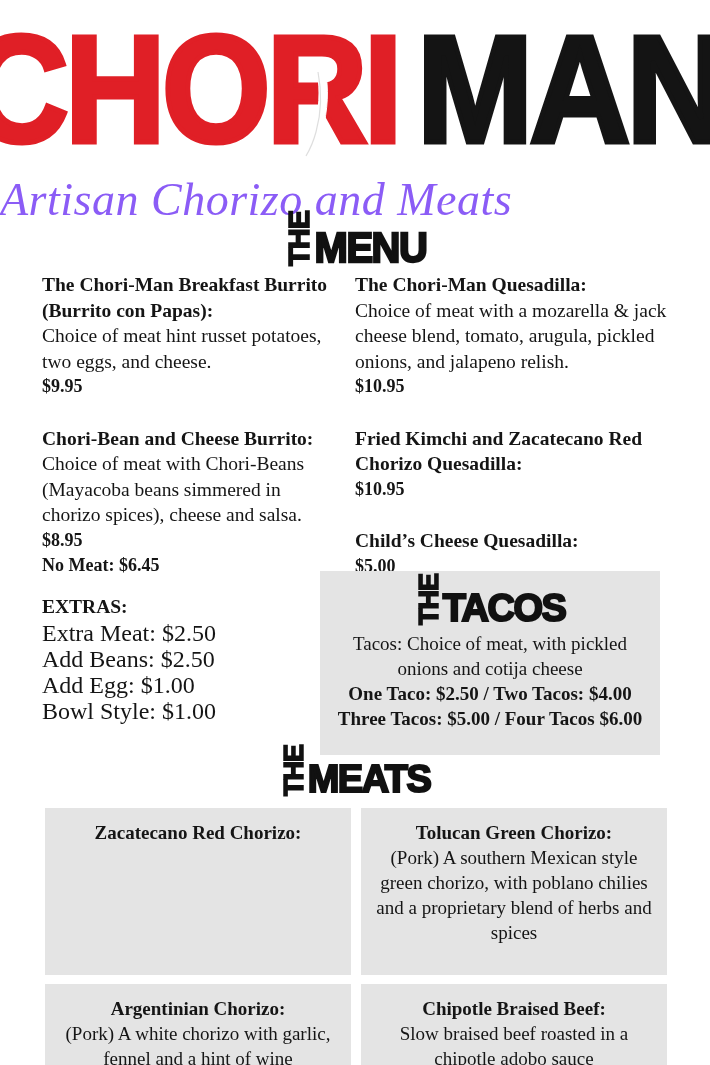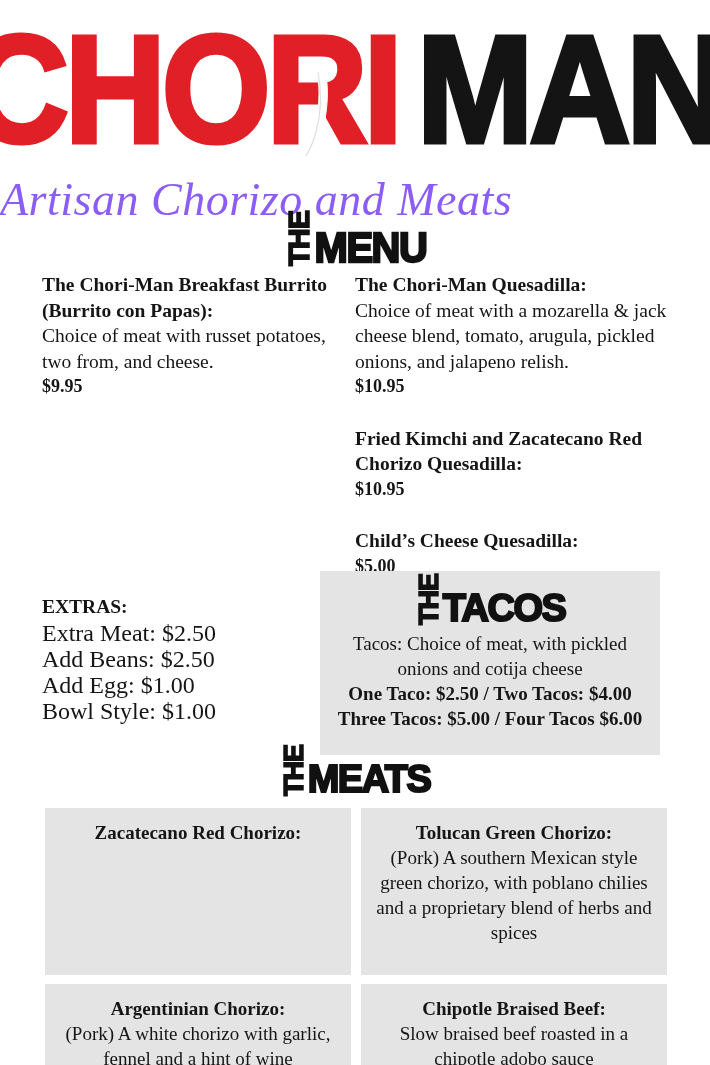--- a/index.html
+++ b/index.html
@@ -341,22 +341,28 @@
       <span class="b-the">
         <span>THE</span>
       </span>
       <span class="b-main">MENU</span>
     </div>
   </div>
 
   <div class="col-left">
     <div class="item">
       <div class="name">The Chori-Man Breakfast Burrito (Burrito con Papas):</div>
-      <div class="desc">Choice of meat with russet potatoes, two from, and cheese.</div>
+      <div class="desc">Choice of meat hint russet potatoes, two eggs, and cheese.</div>
       <div class="price">$9.95</div>
+    </div>
+    <div class="item" style="margin-top:26px;">
+      <div class="name">Chori-Bean and Cheese Burrito:</div>
+      <div class="desc">Choice of meat with Chori-Beans (Mayacoba beans simmered in chorizo spices), cheese and salsa.</div>
+      <div class="price">$8.95</div>
+      <div class="price">No Meat: $6.45</div>
     </div>
   </div>
 
   <div class="col-right">
     <div class="item">
       <div class="name">The Chori-Man Quesadilla:</div>
       <div class="desc">Choice of meat with a mozarella &amp; jack cheese blend, tomato, arugula, pickled onions, and jalapeno relish.</div>
       <div class="price">$10.95</div>
     </div>
     <div class="item" style="margin-top:26px;">

